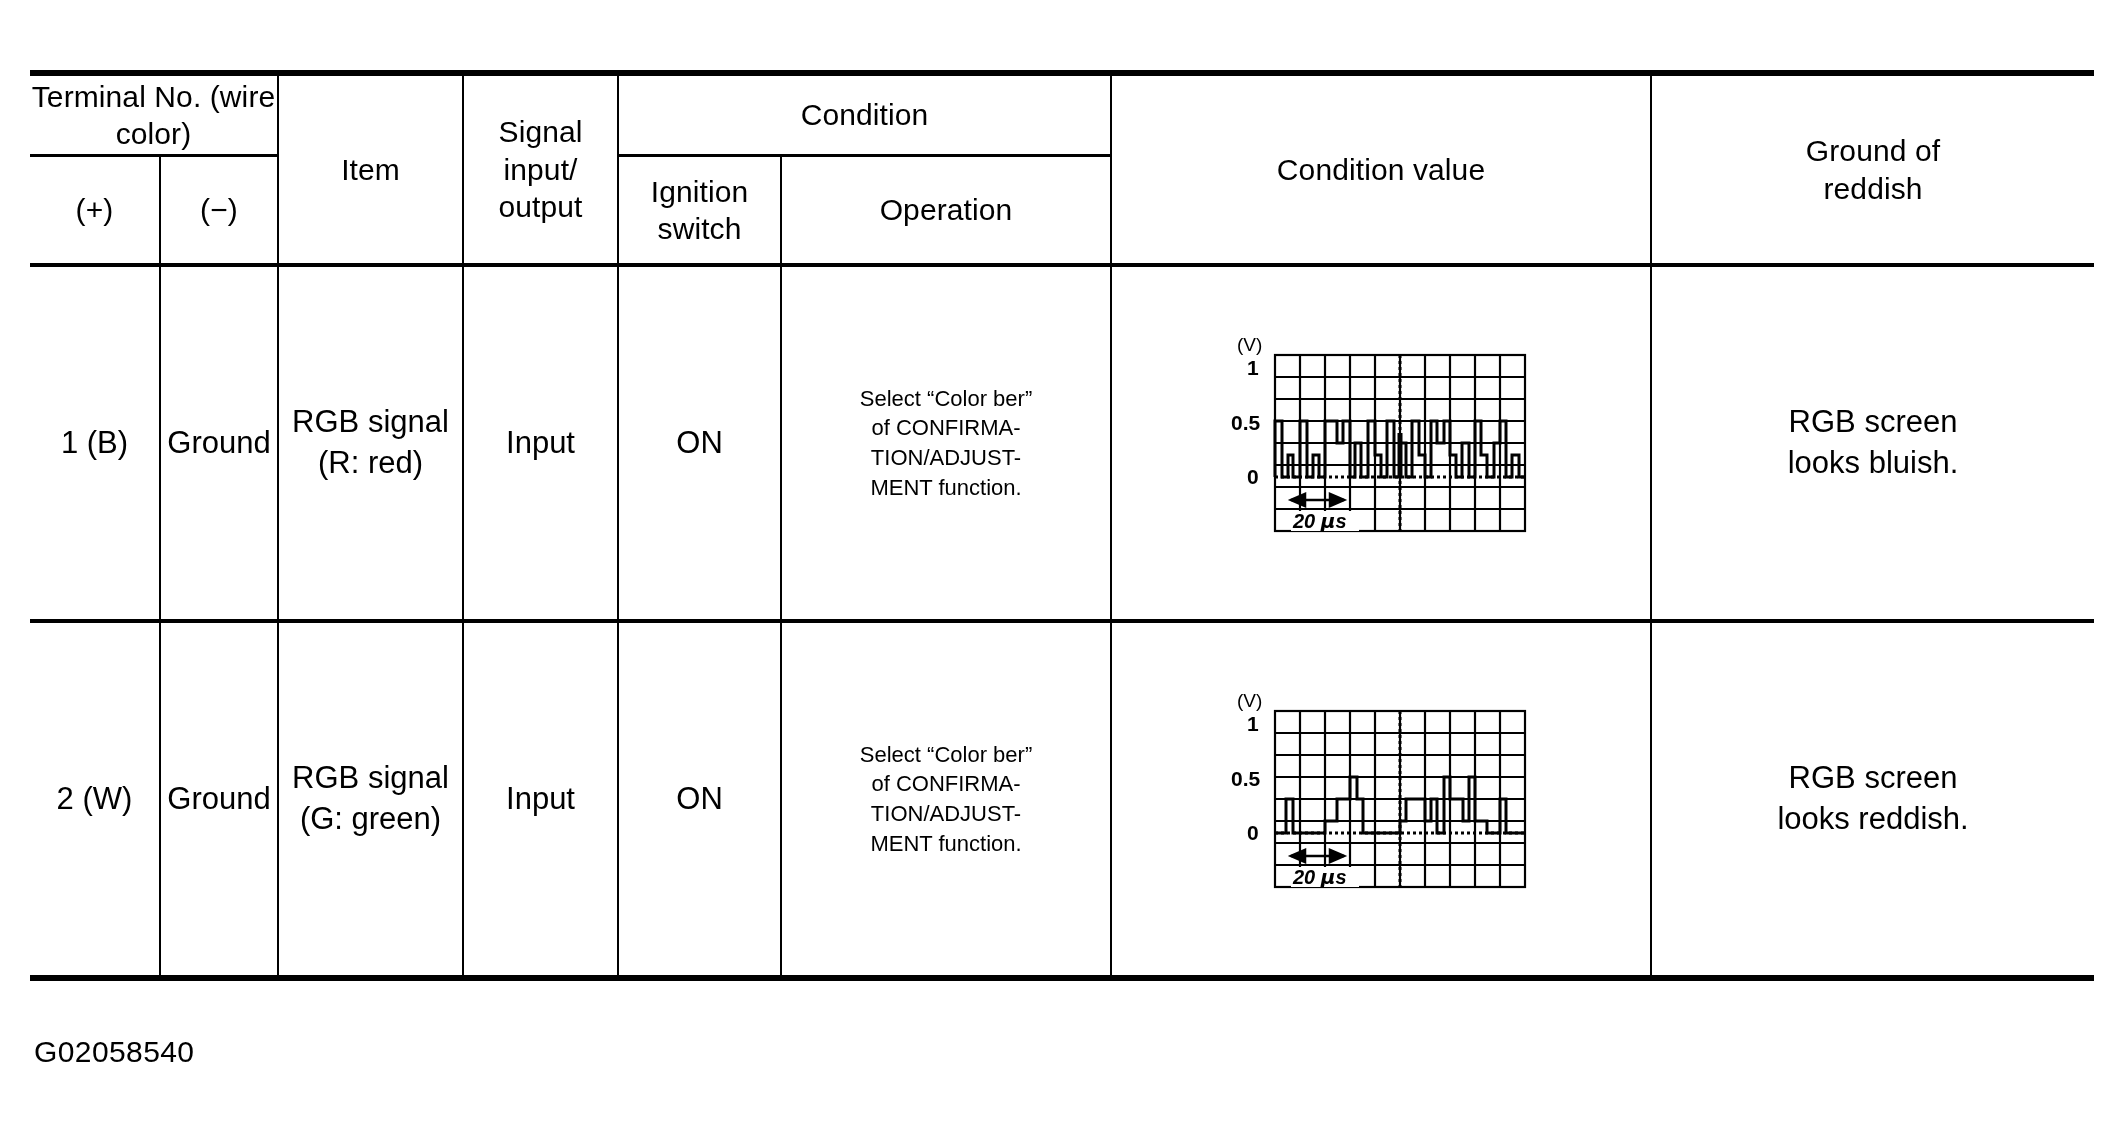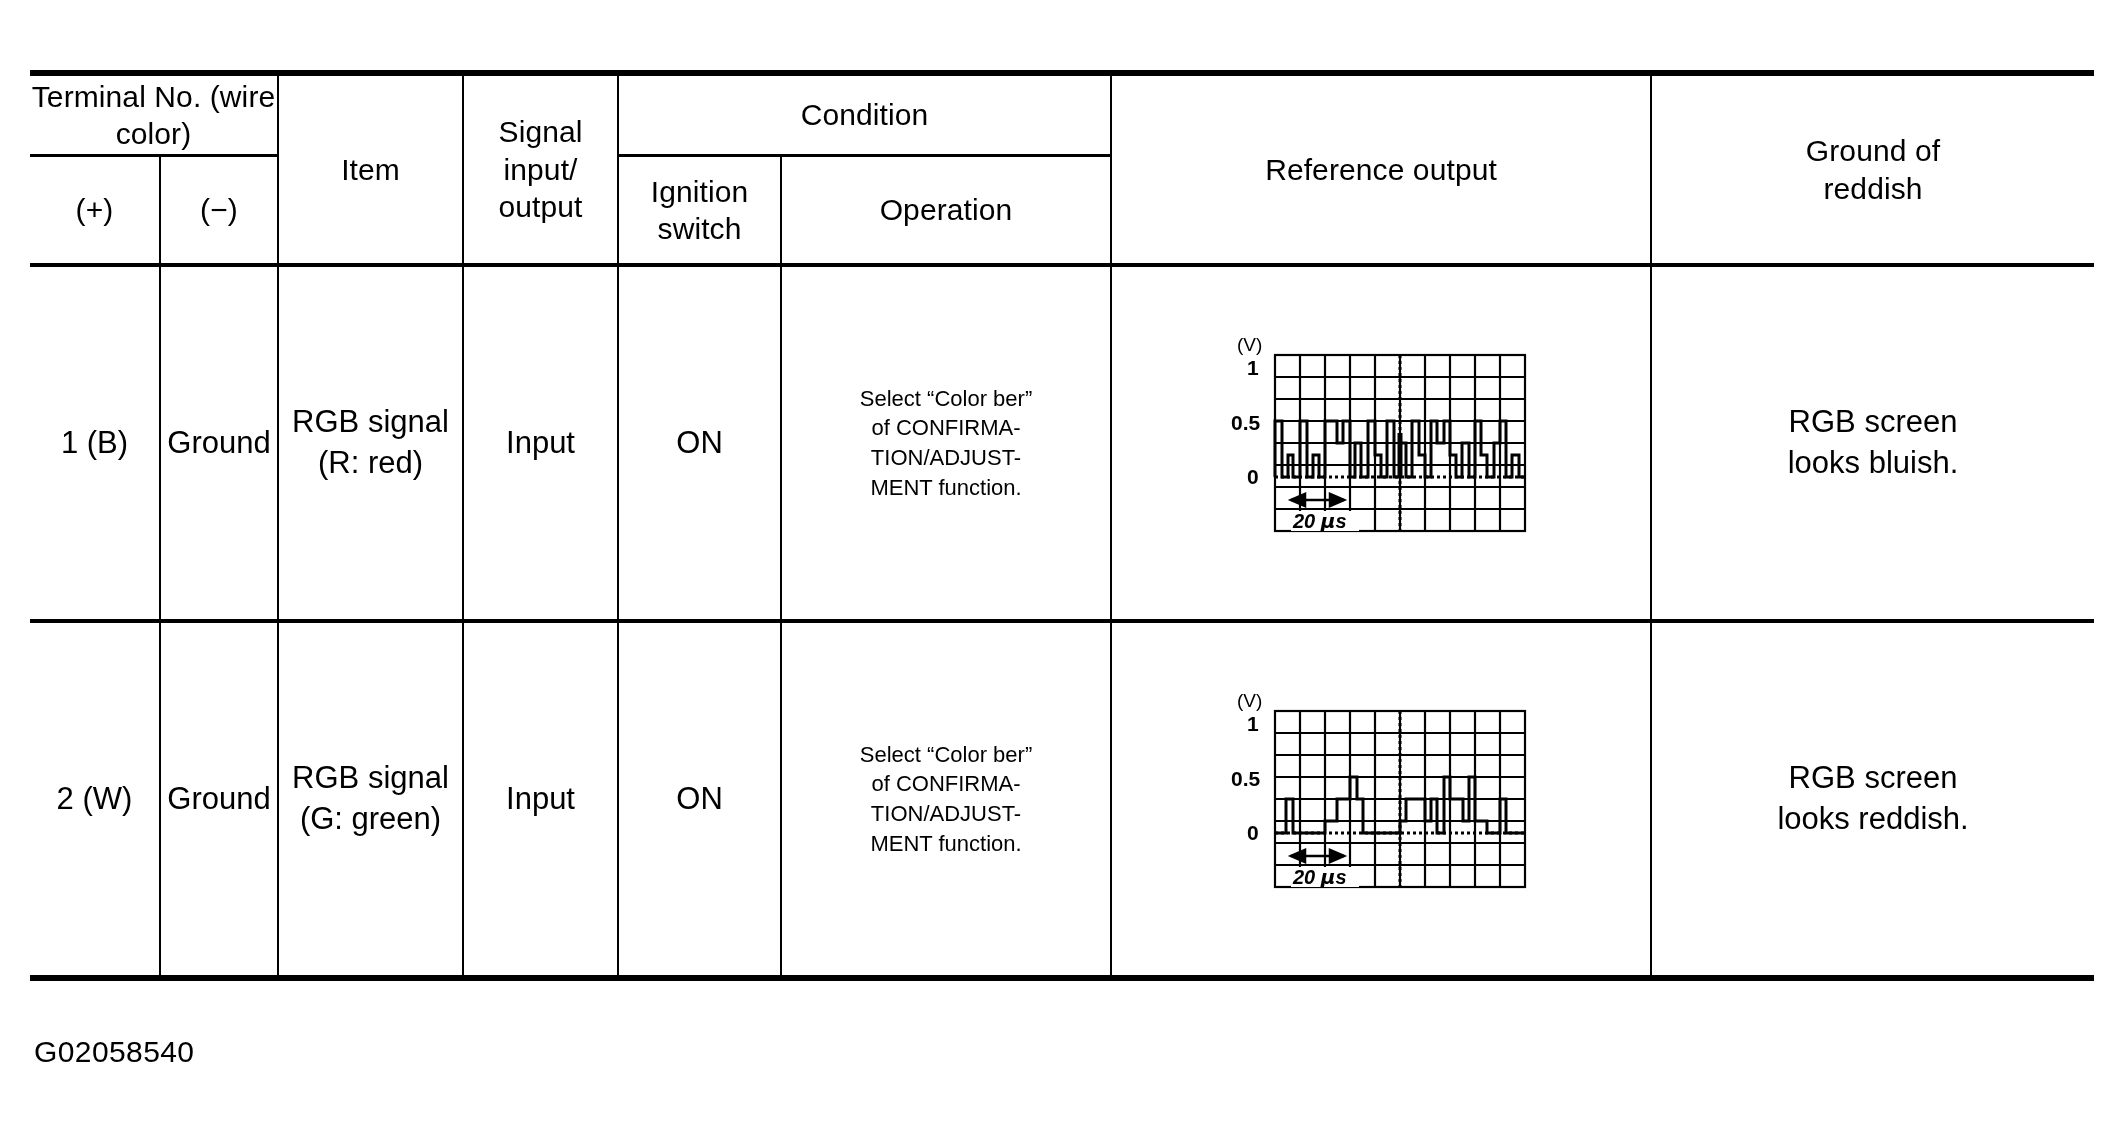--- a/index.html
+++ b/index.html
@@ -125,21 +125,21 @@
           <div class="nowrap">Terminal No. (wire</div>
           <div>color)</div>
         </th>
         <th class="hdr hdr-tall" rowspan="2">Item</th>
         <th class="hdr hdr-tall" rowspan="2">
           <div>Signal</div>
           <div>input/</div>
           <div>output</div>
         </th>
         <th class="hdr hdr-top-left rule-under" colspan="2">Condition</th>
-        <th class="hdr hdr-tall" rowspan="2">Reference output</th>
+        <th class="hdr hdr-tall" rowspan="2">Condition value</th>
         <th class="hdr hdr-tall" rowspan="2">
           <div>Ground of</div>
           <div>reddish</div>
         </th>
       </tr>
 
       <tr>
         <th class="hdr hdr-sub">(+)</th>
         <th class="hdr hdr-sub">(−)</th>
         <th class="hdr hdr-sub">

